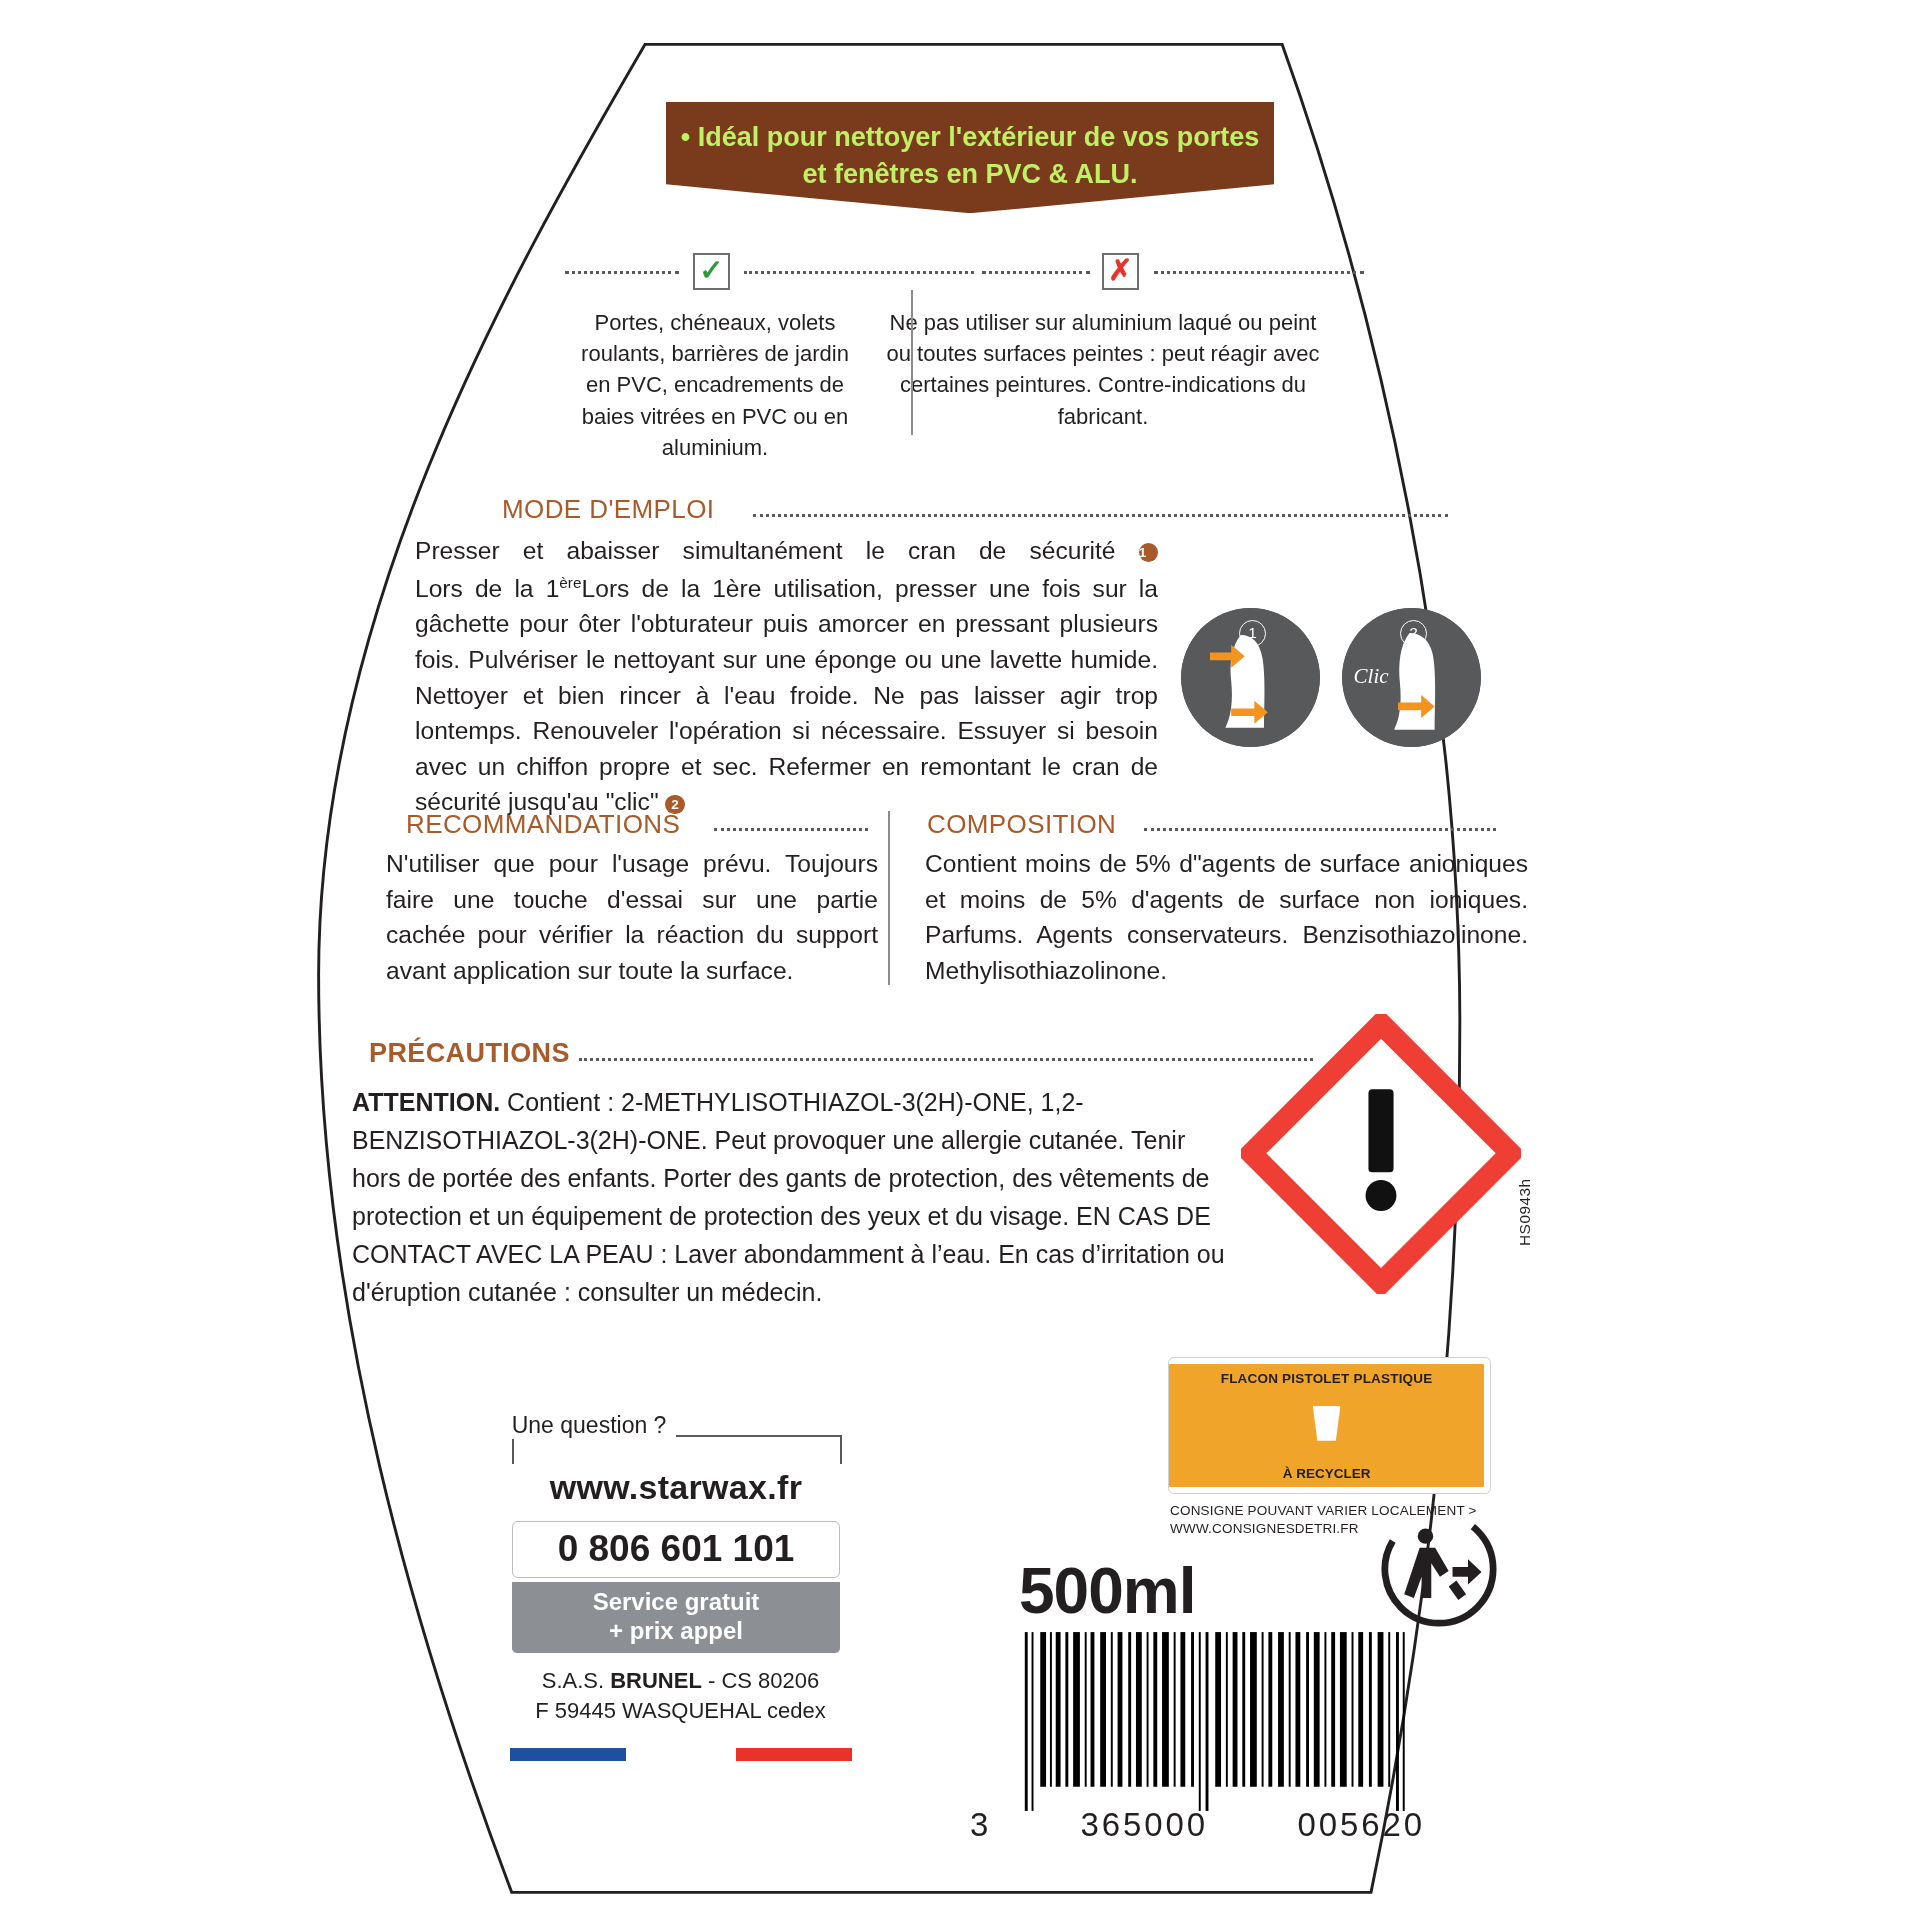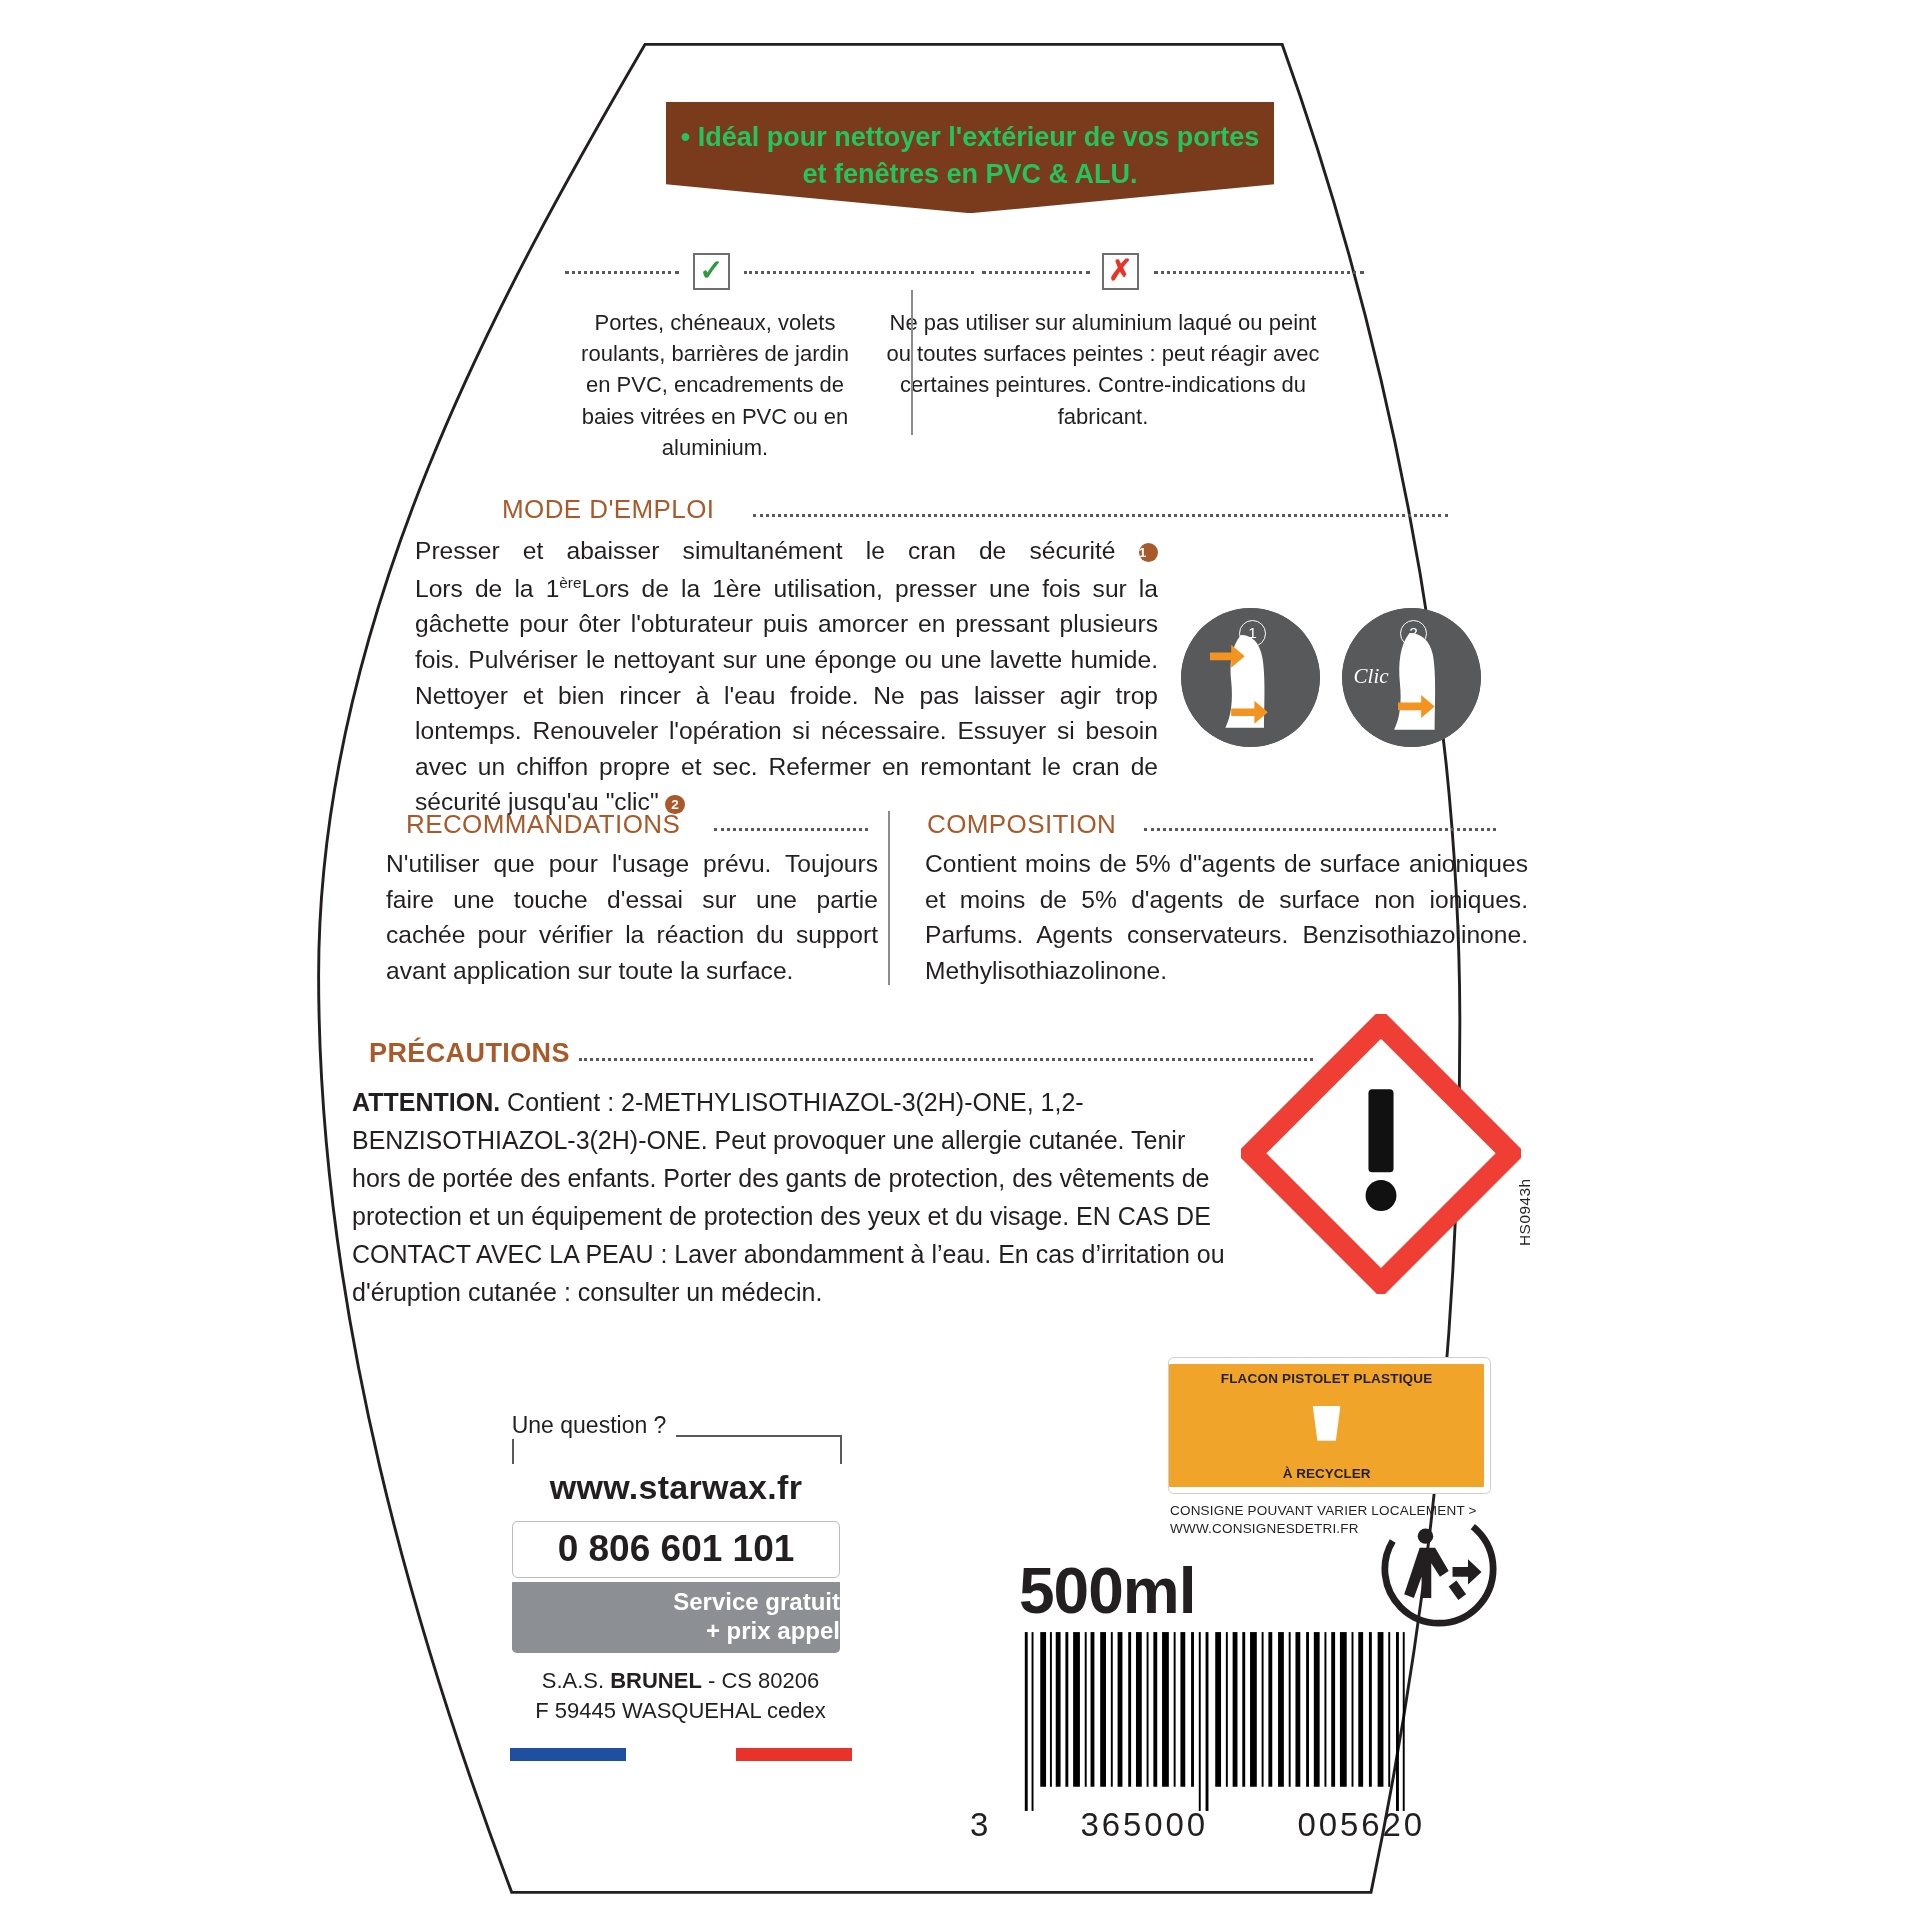--- a/index.html
+++ b/index.html
@@ -32,21 +32,21 @@
     height: 1931px;
   }
 
   
   .banner {
     position: absolute;
     left: 666px;
     top: 102px;
     width: 608px;
     background: #7a3b1d;
-    color: #22c55e;
+    color: #bef264;
     text-align: center;
     font-size: 27px;
     font-weight: bold;
     line-height: 1.35;
     padding: 17.4px 9.7px 21px 9.7px;
     box-sizing: border-box;
     clip-path: polygon(0 0, 100% 0, 100% 74%, 50% 100%, 0 74%);
   }
 
   
@@ -335,21 +335,21 @@
     padding: 5.8px 0 7.7px 0;
     box-sizing: border-box;
     background: #fff;
   }
   #phone-sub {
     position: absolute;
     left: 512px; top: 1582px;
     width: 328px;
     background: #8c8f93;
     color: #fff;
-    text-align: right;
+    text-align: center;
     font-size: 24px;
     font-weight: bold;
     line-height: 1.2;
     padding: 5.8px 0 7.7px 0;
     box-sizing: border-box;
     border-radius: 0 0 4.8px 4.8px;
   }
   #address {
     position: absolute;
     left: 502px; top: 1666px;

